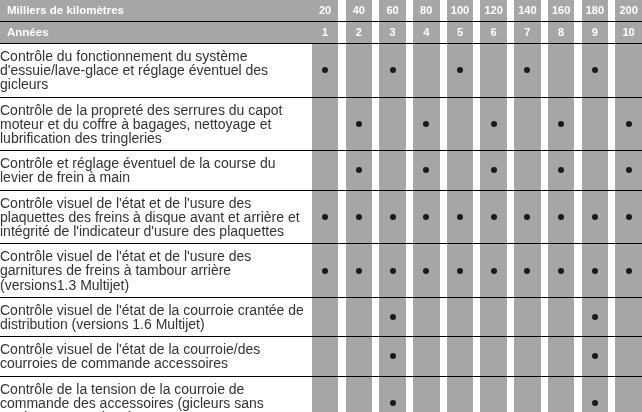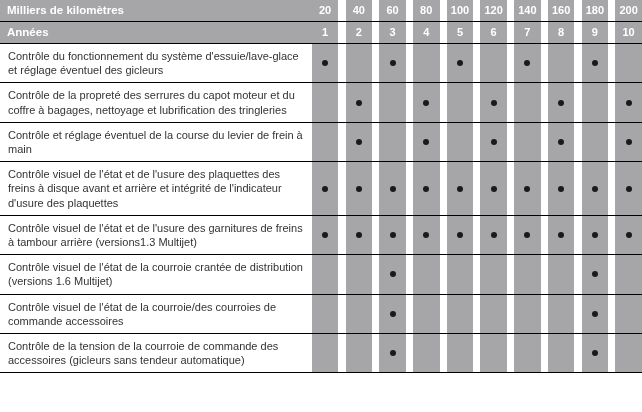--- a/index.html
+++ b/index.html
@@ -55,24 +55,24 @@
   .row-yr .hdr-val,
   .row-yr .hdr-gap {
     border-bottom: 1.5px solid #000000;
     margin-left: 34px;
   }
 
   
   .task-cell {
     background: #ffffff;
     color: #333333;
-    font-size: 11px;
+    font-size: 14px;
     line-height: 14.2px;
     text-align: left;
-    padding: 5px 6px 5px 8px;
+    padding: 5px 6px 5px 0;
     vertical-align: middle;
     border-bottom: 1.2px solid #000000;
   }
   .mark-cell {
     background: #a6a6a9;
     text-align: center;
     vertical-align: middle;
     padding: 0;
     border-bottom: 1.2px solid #000000;
   }

